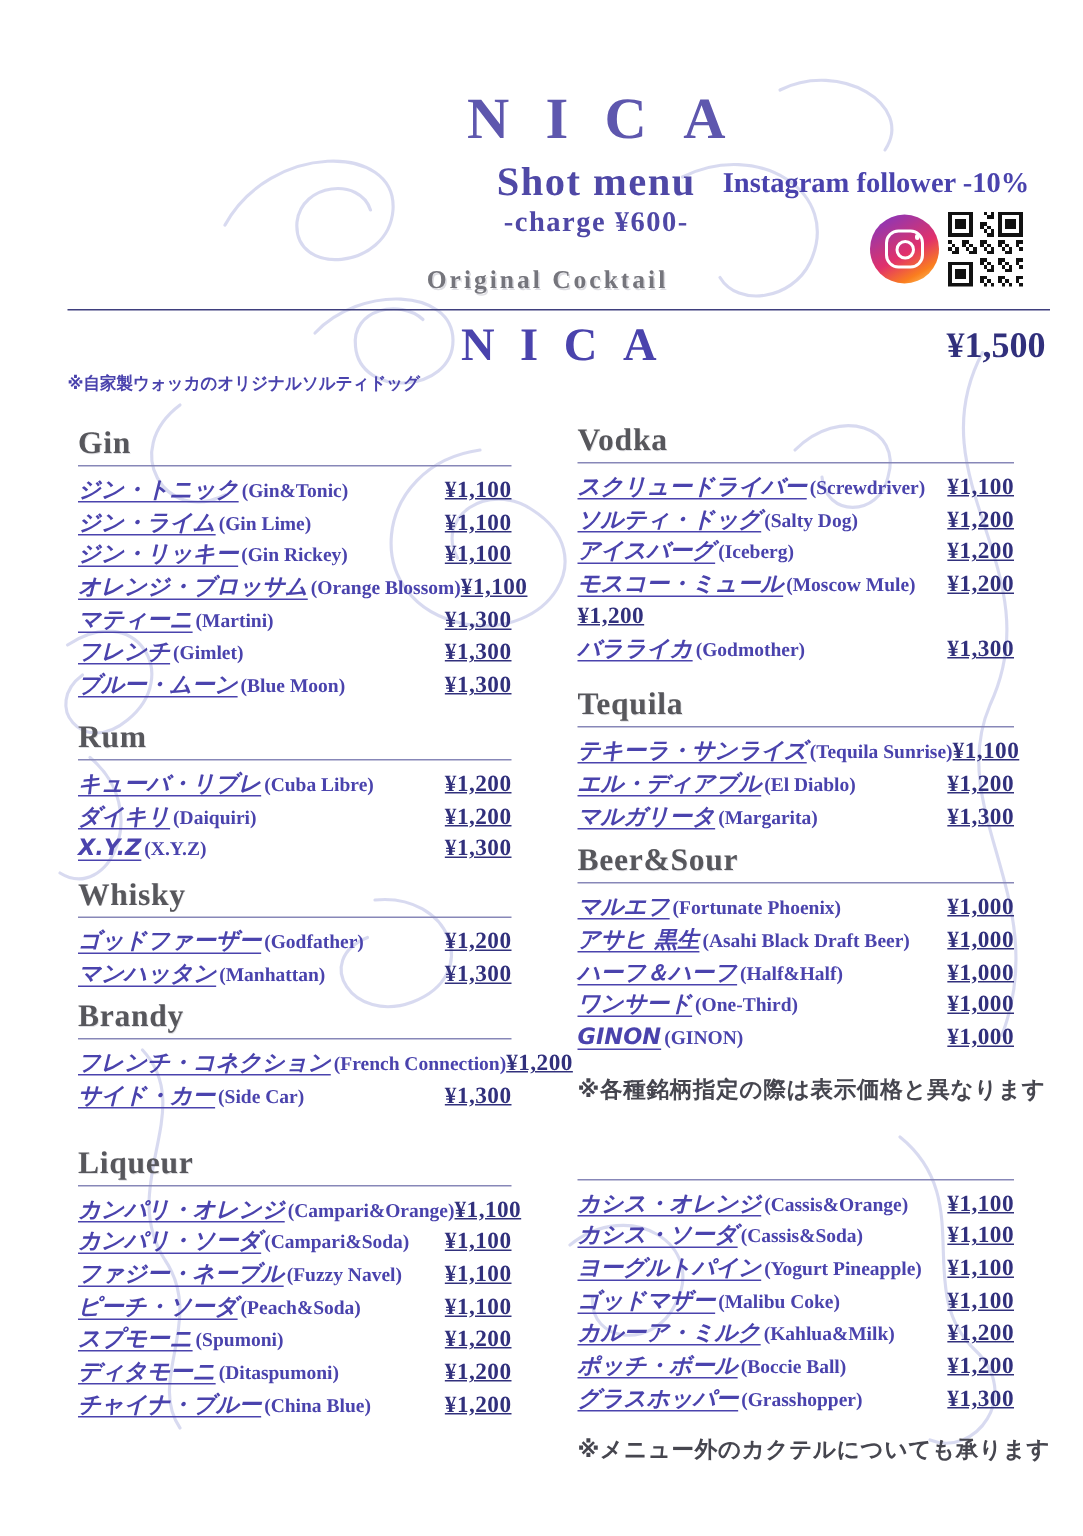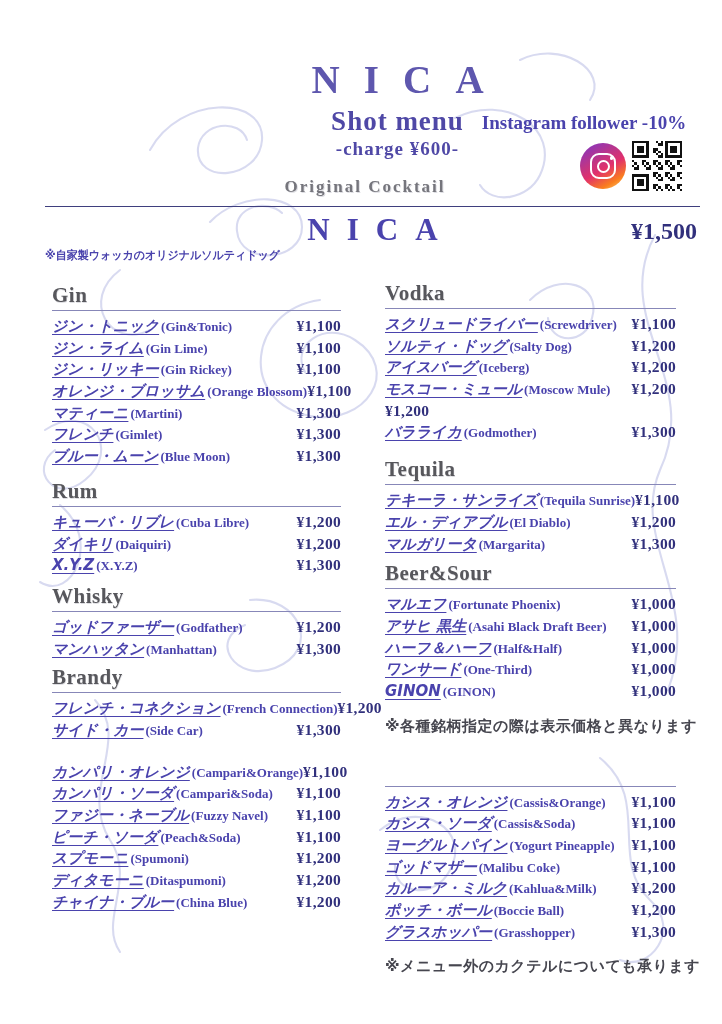--- a/index.html
+++ b/index.html
@@ -49,21 +49,21 @@
     line-height:24px;text-shadow:.5px .5px 0 rgba(90,90,110,.2);}
   .section-title.untitled{height:5px;line-height:5px;}
   .items{margin-top:6px;}
   .item{display:flex;justify-content:space-between;align-items:baseline;height:21.7px;}
   .item-name{white-space:nowrap;}
   .item-name .jp{font-family:"DejaVu Sans",sans-serif;font-style:italic;font-weight:bold;
     font-size:15px;color:var(--accent,#4a43ad);text-decoration:underline;
     text-underline-offset:3px;text-decoration-thickness:1.4px;}
   .item-name .en{font-family:"Liberation Serif",serif;font-weight:bold;font-size:13px;
     color:var(--accent,#4a43ad);margin-left:2px;}
-  .item-price{font-weight:bold;font-size:15.5px;color:var(--price,#31307c);letter-spacing:.3px;}
+  .item-price{font-weight:bold;font-size:15.5px;color:var(--price,#31307c);letter-spacing:.3px;text-decoration:underline;}
   .section-note{font-family:"DejaVu Sans",sans-serif;font-weight:bold;font-size:15px;
     color:var(--note,#46464f);text-align:center;margin-top:13px;letter-spacing:.5px;white-space:nowrap;}
 
   .col-left  .section:nth-child(2){margin-top:10px;}
   .col-left  .section:nth-child(3){margin-top:6px;}
   .col-left  .section:nth-child(4){margin-top:4px;}
   .col-left  .section:nth-child(5){margin-top:20px;}
   .col-right .section:nth-child(2){margin-top:12px;}
   .col-right .section:nth-child(3){margin-top:5px;}
   .col-right .section:nth-child(4){margin-top:42px;}
@@ -282,20 +282,21 @@
             <span class="item-name"><span class="jp">フレンチ・コネクション</span><span class="en">(French Connection)</span></span>
             <span class="item-price">¥1,200</span>
           </div>
           <div class="item">
             <span class="item-name"><span class="jp">サイド・カー</span><span class="en">(Side Car)</span></span>
             <span class="item-price">¥1,300</span>
           </div>
         </div>
       </div>
       <div class="section">
+        <div class="section-title">Liqueur</div>
         <div class="items">
           <div class="item">
             <span class="item-name"><span class="jp">カンパリ・オレンジ</span><span class="en">(Campari&amp;Orange)</span></span>
             <span class="item-price">¥1,100</span>
           </div>
           <div class="item">
             <span class="item-name"><span class="jp">カンパリ・ソーダ</span><span class="en">(Campari&amp;Soda)</span></span>
             <span class="item-price">¥1,100</span>
           </div>
           <div class="item">

